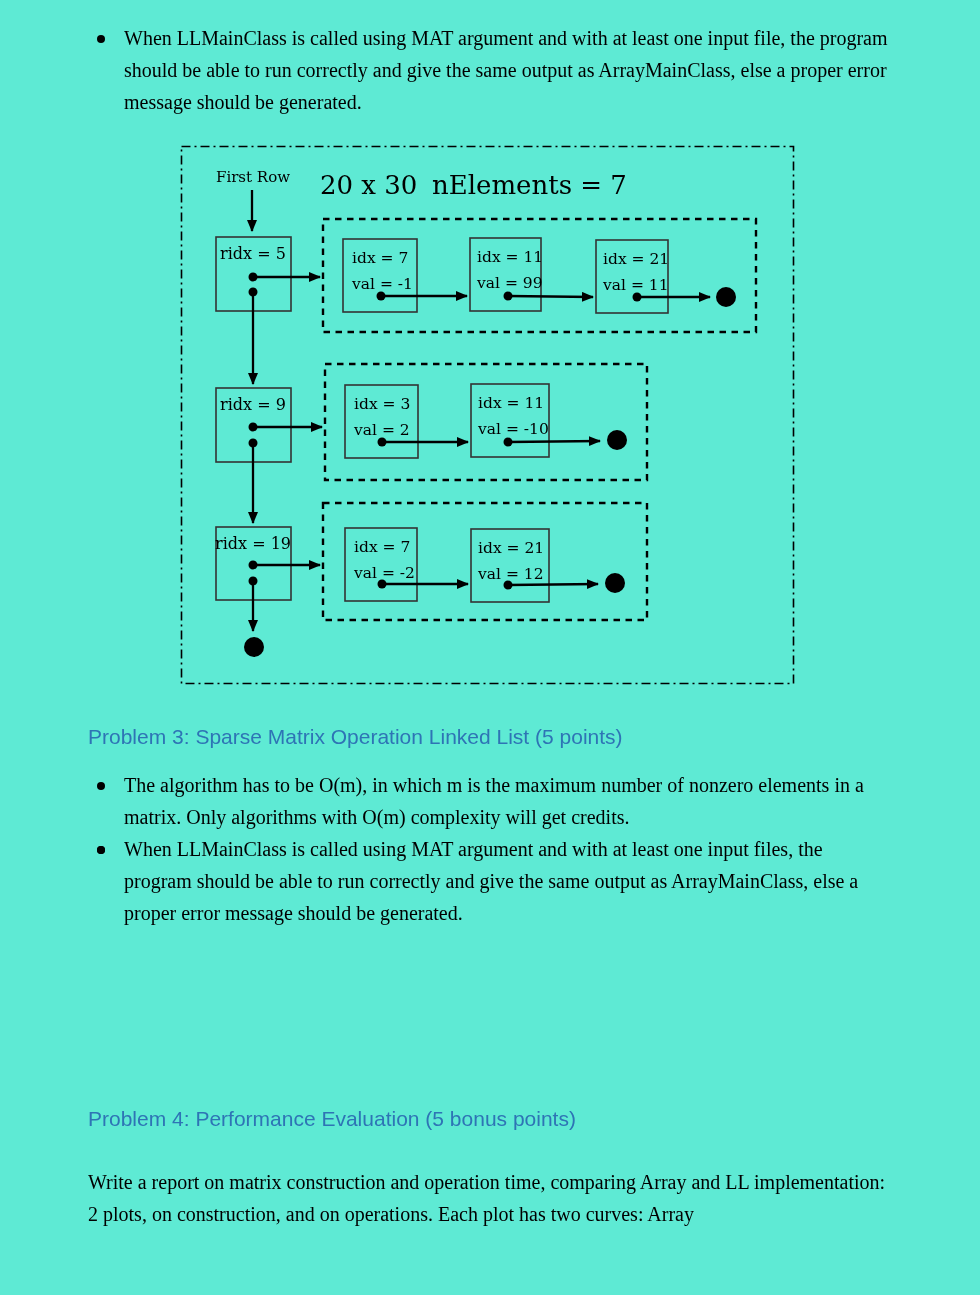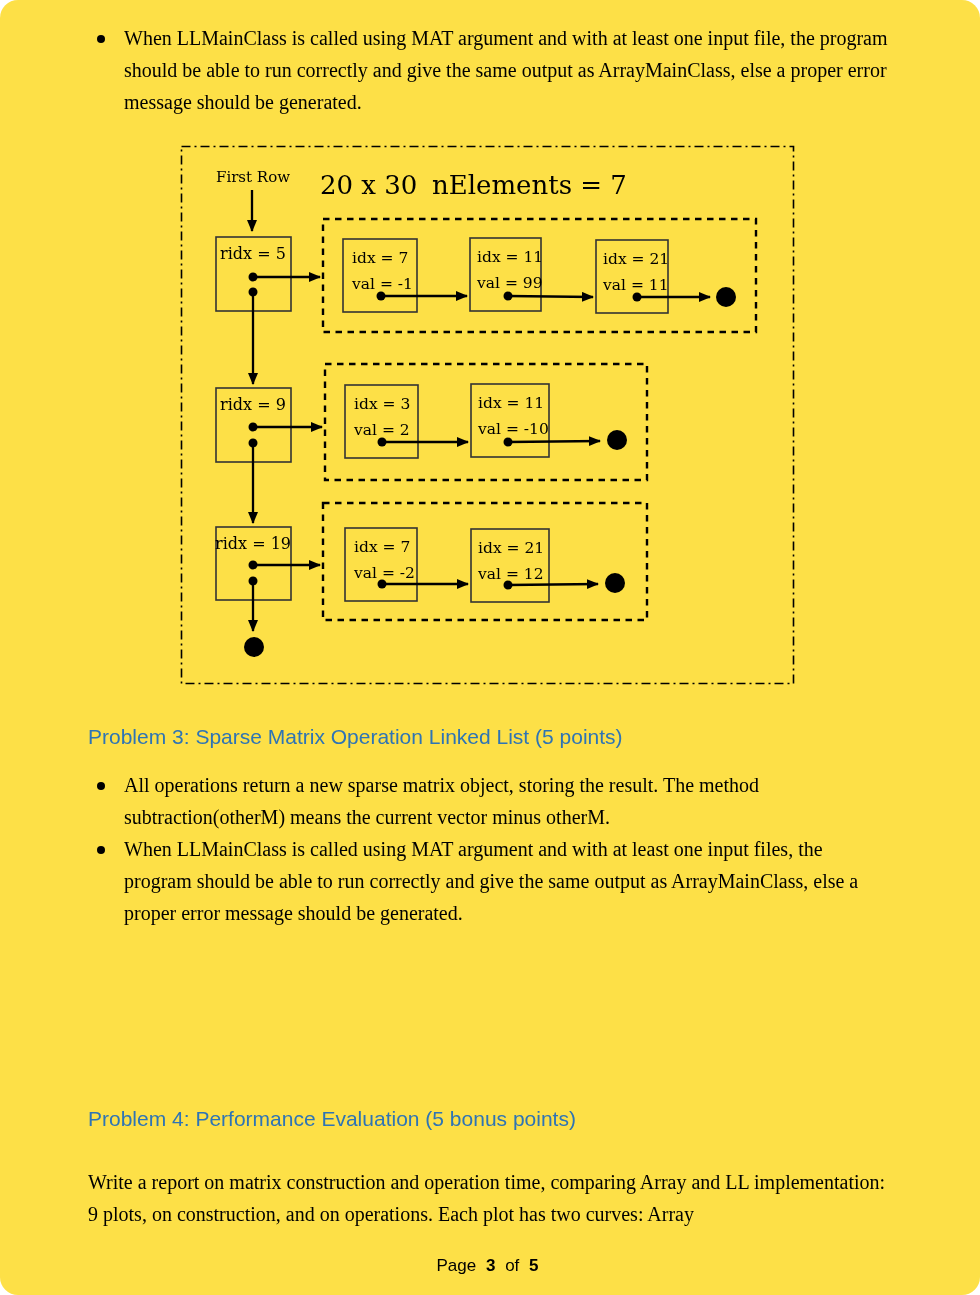--- a/index.html
+++ b/index.html
@@ -4,21 +4,21 @@
 <style>
   :root { --heading-blue: #2E74B5; --ink: #000; }
   * { box-sizing: border-box; }
   html, body { margin: 0; padding: 0; }
   body {
     width: 980px; height: 1295px;
     background: #ffffff;
     font-family: "Liberation Serif", serif;
     color: var(--ink);
   }
-  .page { position: relative; width: 980px; height: 1295px; overflow: hidden; background: #fde047; border-radius: 18px; }
+  .page { position: relative; width: 980px; height: 1295px; overflow: hidden; background: #5eead4; }
 
   
   .bullet-list {
     position: absolute;
     list-style: none; margin: 0; padding: 0;
     font-size: 20px; line-height: 32px;
   }
   .bullet-list li { position: relative; padding-left: 36px; width: 806px; }
   .bullet-list .dot {
     position: absolute; left: 9px; top: 13px;
@@ -171,31 +171,28 @@
     <circle class="ptr-dot" cx="328" cy="440" r="4.5"></circle>
     <line class="arrow" x1="328" y1="440" x2="418" y2="439" marker-end="url(#arw)"></line>
     <use href="#nullsym" class="null-sym" x="435" y="438"></use>
   </svg>
 
   <h2 class="doc-h2" id="p3-heading">Problem 3: Sparse Matrix Operation Linked List (5 points)</h2>
 
   <ul class="bullet-list" id="p3-list">
     <li>
       <span class="dot"></span>
-      <span>All operations return a new sparse matrix object, storing the result. The method subtraction(otherM) means the current vector minus otherM.</span>
+      <span>The algorithm has to be O(m), in which m is the maximum number of nonzero elements in a matrix. Only algorithms with O(m) complexity will get credits.</span>
+    </li>
+    <li>
+      <span class="dot"></span>
     </li>
     <li>
       <span class="dot"></span>
       <span>When LLMainClass is called using MAT argument and with at least one input files, the program should be able to run correctly and give the same output as ArrayMainClass, else a proper error message should be generated.</span>
     </li>
   </ul>
 
   <h2 class="doc-h2" id="p4-heading">Problem 4: Performance Evaluation (5 bonus points)</h2>
-  <p id="p4-body">Write a report on matrix construction and operation time, comparing Array and LL implementation: 9 plots, on construction, and on operations. Each plot has two curves: Array</p>
+  <p id="p4-body">Write a report on matrix construction and operation time, comparing Array and LL implementation: 2 plots, on construction, and on operations. Each plot has two curves: Array</p>
 
-  <div id="footer">
-    <span class="pg-word">Page</span>
-    <span class="pg-num">3</span>
-    <span class="pg-word">of</span>
-    <span class="pg-num">5</span>
-  </div>
 
 </div>
 
 </body></html>

